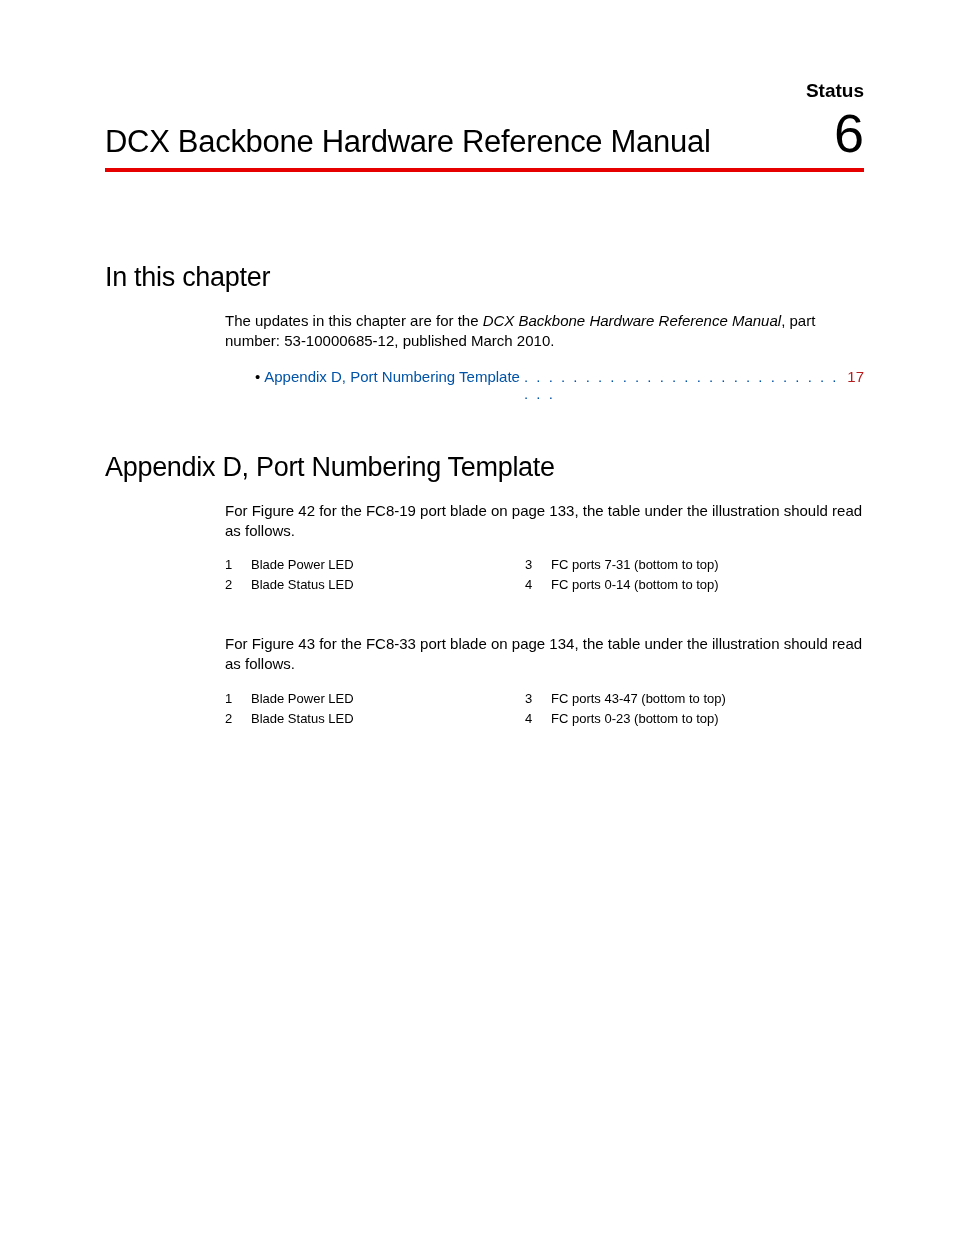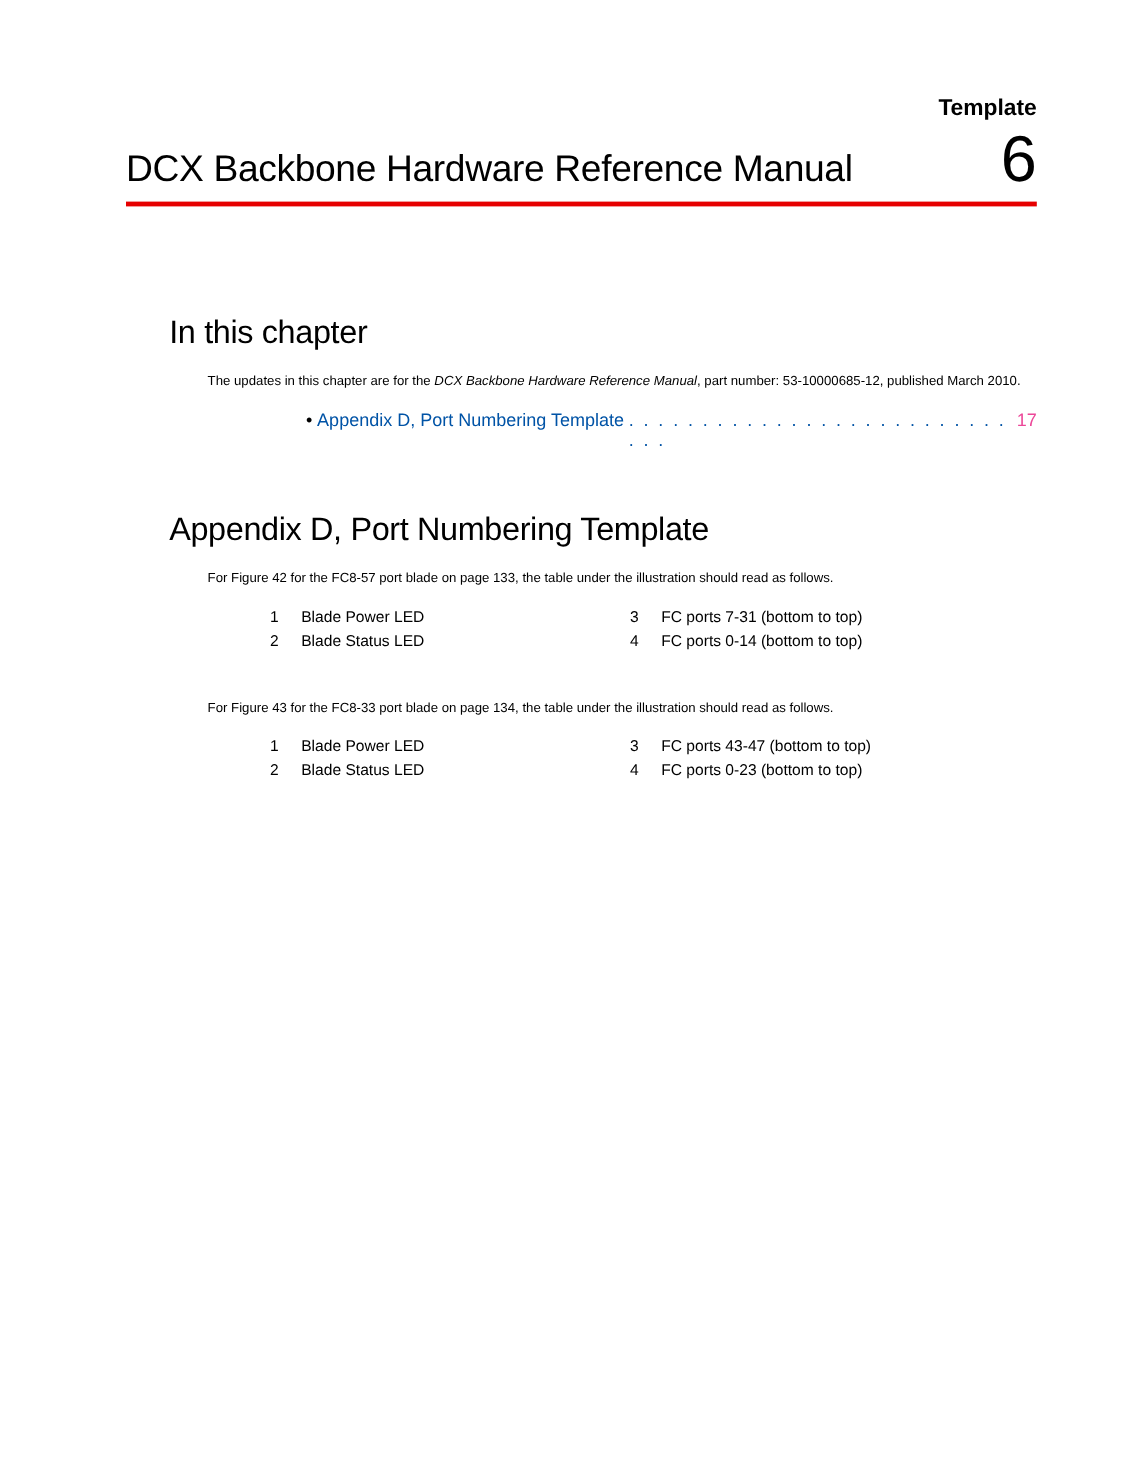--- a/index.html
+++ b/index.html
@@ -42,26 +42,25 @@
       font-stretch: condensed;
       line-height: 1;
     }
     .section-heading {
       font-size: 27px;
       font-family: "Arial Narrow", Arial, sans-serif;
       font-stretch: condensed;
       font-weight: normal;
       margin-bottom: 18px;
       letter-spacing: -0.3px;
-      margin-left: 36px;
     }
     .body-text {
-      font-size: 11px;
+      font-size: 15px;
       line-height: 1.35;
-      margin-left: 68px;
+      margin-left: 120px;
       margin-bottom: 16px;
     }
     .italic { font-style: italic; }
     .toc-line {
       margin-left: 150px;
       font-size: 15px;
       margin-bottom: 50px;
       display: flex;
       align-items: baseline;
     }
@@ -70,21 +69,21 @@
       color: #0053a6;
       white-space: nowrap;
     }
     .toc-dots {
       color: #0053a6;
       letter-spacing: 2px;
       overflow: hidden;
       margin: 0 4px;
     }
     .toc-page {
-      color: #ec4899;
+      color: #b91c1c;
       white-space: nowrap;
       text-align: center;
     }
     .legend-table {
       margin-left: 120px;
       font-size: 13px;
       margin-bottom: 42px;
     }
     .legend-row {
       display: flex;
@@ -101,21 +100,21 @@
       width: 26px;
     }
     .legend-label {
     }
   </style>
 </head>
 <body>
 
 <div class="page">
 
-  <div class="chapter-label">Template</div>
+  <div class="chapter-label">Status</div>
 
   <div class="header-row">
     <div class="manual-title">DCX Backbone Hardware Reference Manual</div>
     <div class="chapter-number">6</div>
   </div>
 
   <div class="section-heading">In this chapter</div>
 
   <div class="body-text">
     <span>The updates in this chapter are for the </span><span class="italic">DCX Backbone Hardware Reference Manual</span><span>, part number: 53-10000685-12, published March 2010.</span>
@@ -123,21 +122,21 @@
 
   <div class="toc-line">
     <span class="toc-bullet">•</span>
     <span class="toc-link">Appendix D, Port Numbering Template</span>
     <span class="toc-dots"> . . . . . . . . . . . . . . . . . . . . . . . . . . . . .  </span>
     <span class="toc-page">17</span>
   </div>
 
   <div class="section-heading">Appendix D, Port Numbering Template</div>
 
-  <div class="body-text">For Figure 42 for the FC8-57 port blade on page 133, the table under the illustration should read as follows.</div>
+  <div class="body-text">For Figure 42 for the FC8-19 port blade on page 133, the table under the illustration should read as follows.</div>
 
   <div class="legend-table">
     <div class="legend-row">
       <div class="legend-cell-left">
         <span class="legend-num">1</span>
         <span class="legend-label">Blade Power LED</span>
       </div>
       <div class="legend-cell-right">
         <span class="legend-num">3</span>
         <span class="legend-label">FC ports 7-31 (bottom to top)</span>

